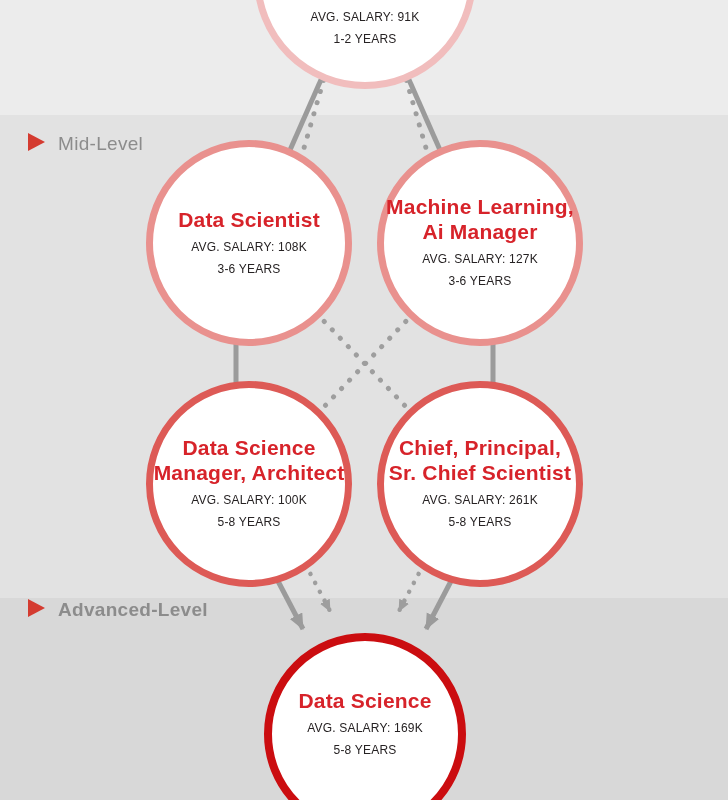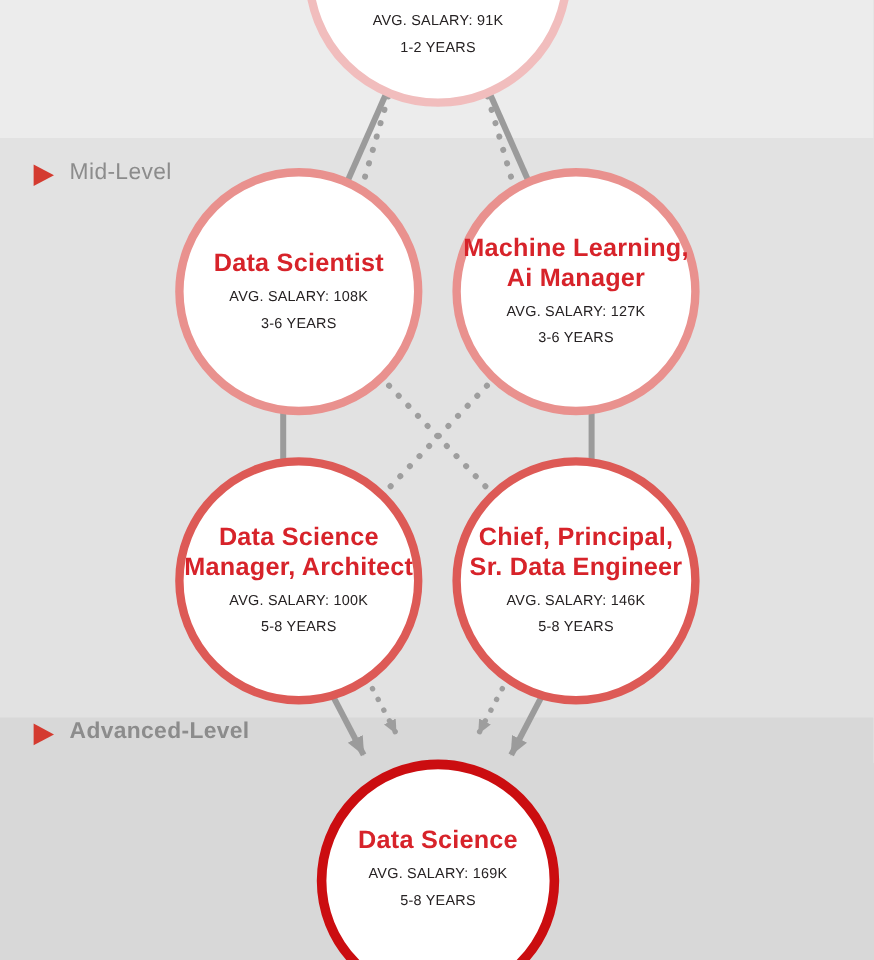--- a/index.html
+++ b/index.html
@@ -27,21 +27,21 @@
   .c-ml    { left:377px; top:140px;justify-content:center; }
   .c-dsm   { left:146px; top:381px; }
   .c-chief { left:377px; top:381px;text-align:center; }
   .c-dir   { left:264px; top:633px; width:202px; height:202px;
              border:8px solid #cb0d10; padding-bottom:20px; }
 
   .title { font-weight:bold; font-size:21px; line-height:25px; color:#d7232a; letter-spacing:0.2px; }
   .meta  { font-size:12px; line-height:22px; color:#262223; letter-spacing:0.2px; }
   .meta.first { margin-top:4px; }
 
-  .level-label { position:absolute; left:28px; z-index:3; display:flex; align-items:flex-end; gap:13px; }
+  .level-label { position:absolute; left:28px; z-index:3; display:flex; align-items:flex-start; gap:13px; }
   #label-mid { top:133px; }
   #label-advanced { top:599px;font-weight:bold; }
   .tri { width:0; height:0; border-left:17px solid #d43b30;
          border-top:9px solid transparent; border-bottom:9px solid transparent; }
   .level-text { font-size:19px; color:#8c8c8c; letter-spacing:0.3px; }
 </style>
 </head>
 <body>
 
 <div class="band" id="band-entry"></div>
@@ -108,22 +108,22 @@
 
 <div class="circle c-sen c-dsm">
   <div class="title">Data Science</div>
   <div class="title">Manager, Architect</div>
   <div class="meta first">AVG. SALARY: 100K</div>
   <div class="meta">5-8 YEARS</div>
 </div>
 
 <div class="circle c-sen c-chief">
   <div class="title">Chief, Principal,</div>
-  <div class="title">Sr. Data Engineer</div>
-  <div class="meta first">AVG. SALARY: 146K</div>
+  <div class="title">Sr. Chief Scientist</div>
+  <div class="meta first">AVG. SALARY: 261K</div>
   <div class="meta">5-8 YEARS</div>
 </div>
 
 <div class="circle c-dir">
   <div class="title">Data Science</div>
   <div class="meta first">AVG. SALARY: 169K</div>
   <div class="meta">5-8 YEARS</div>
 </div>
 
 </body></html>

